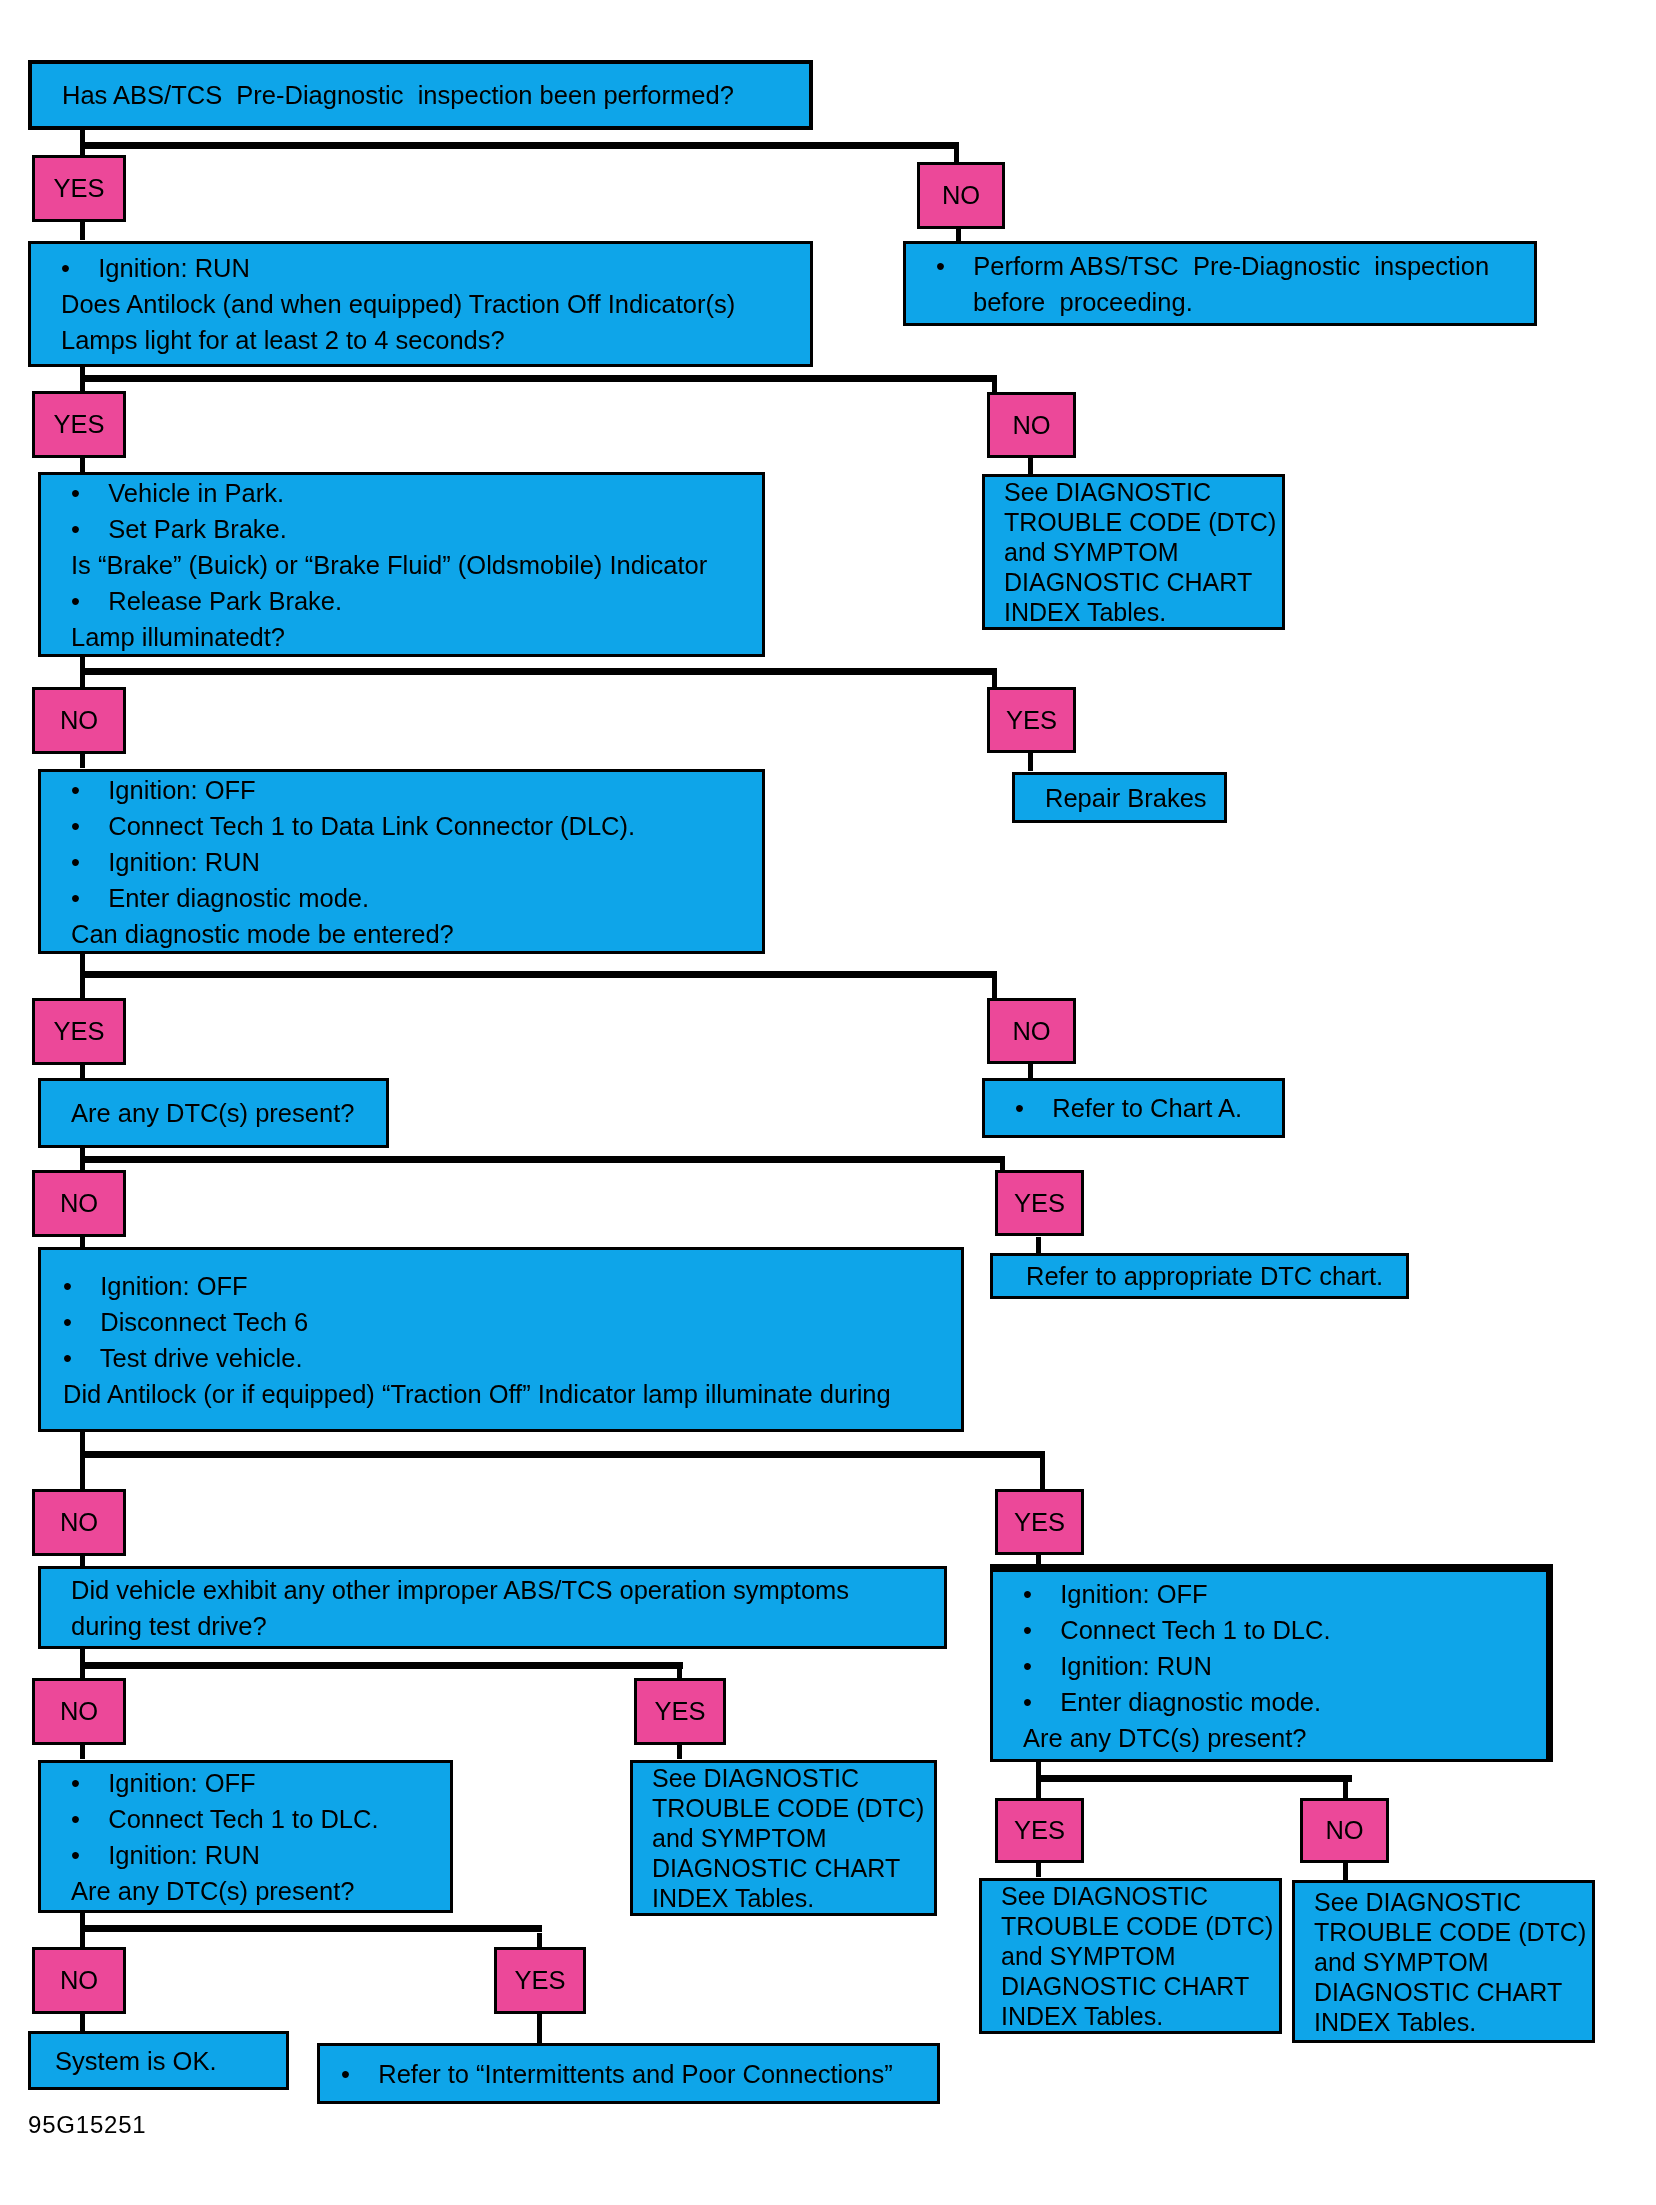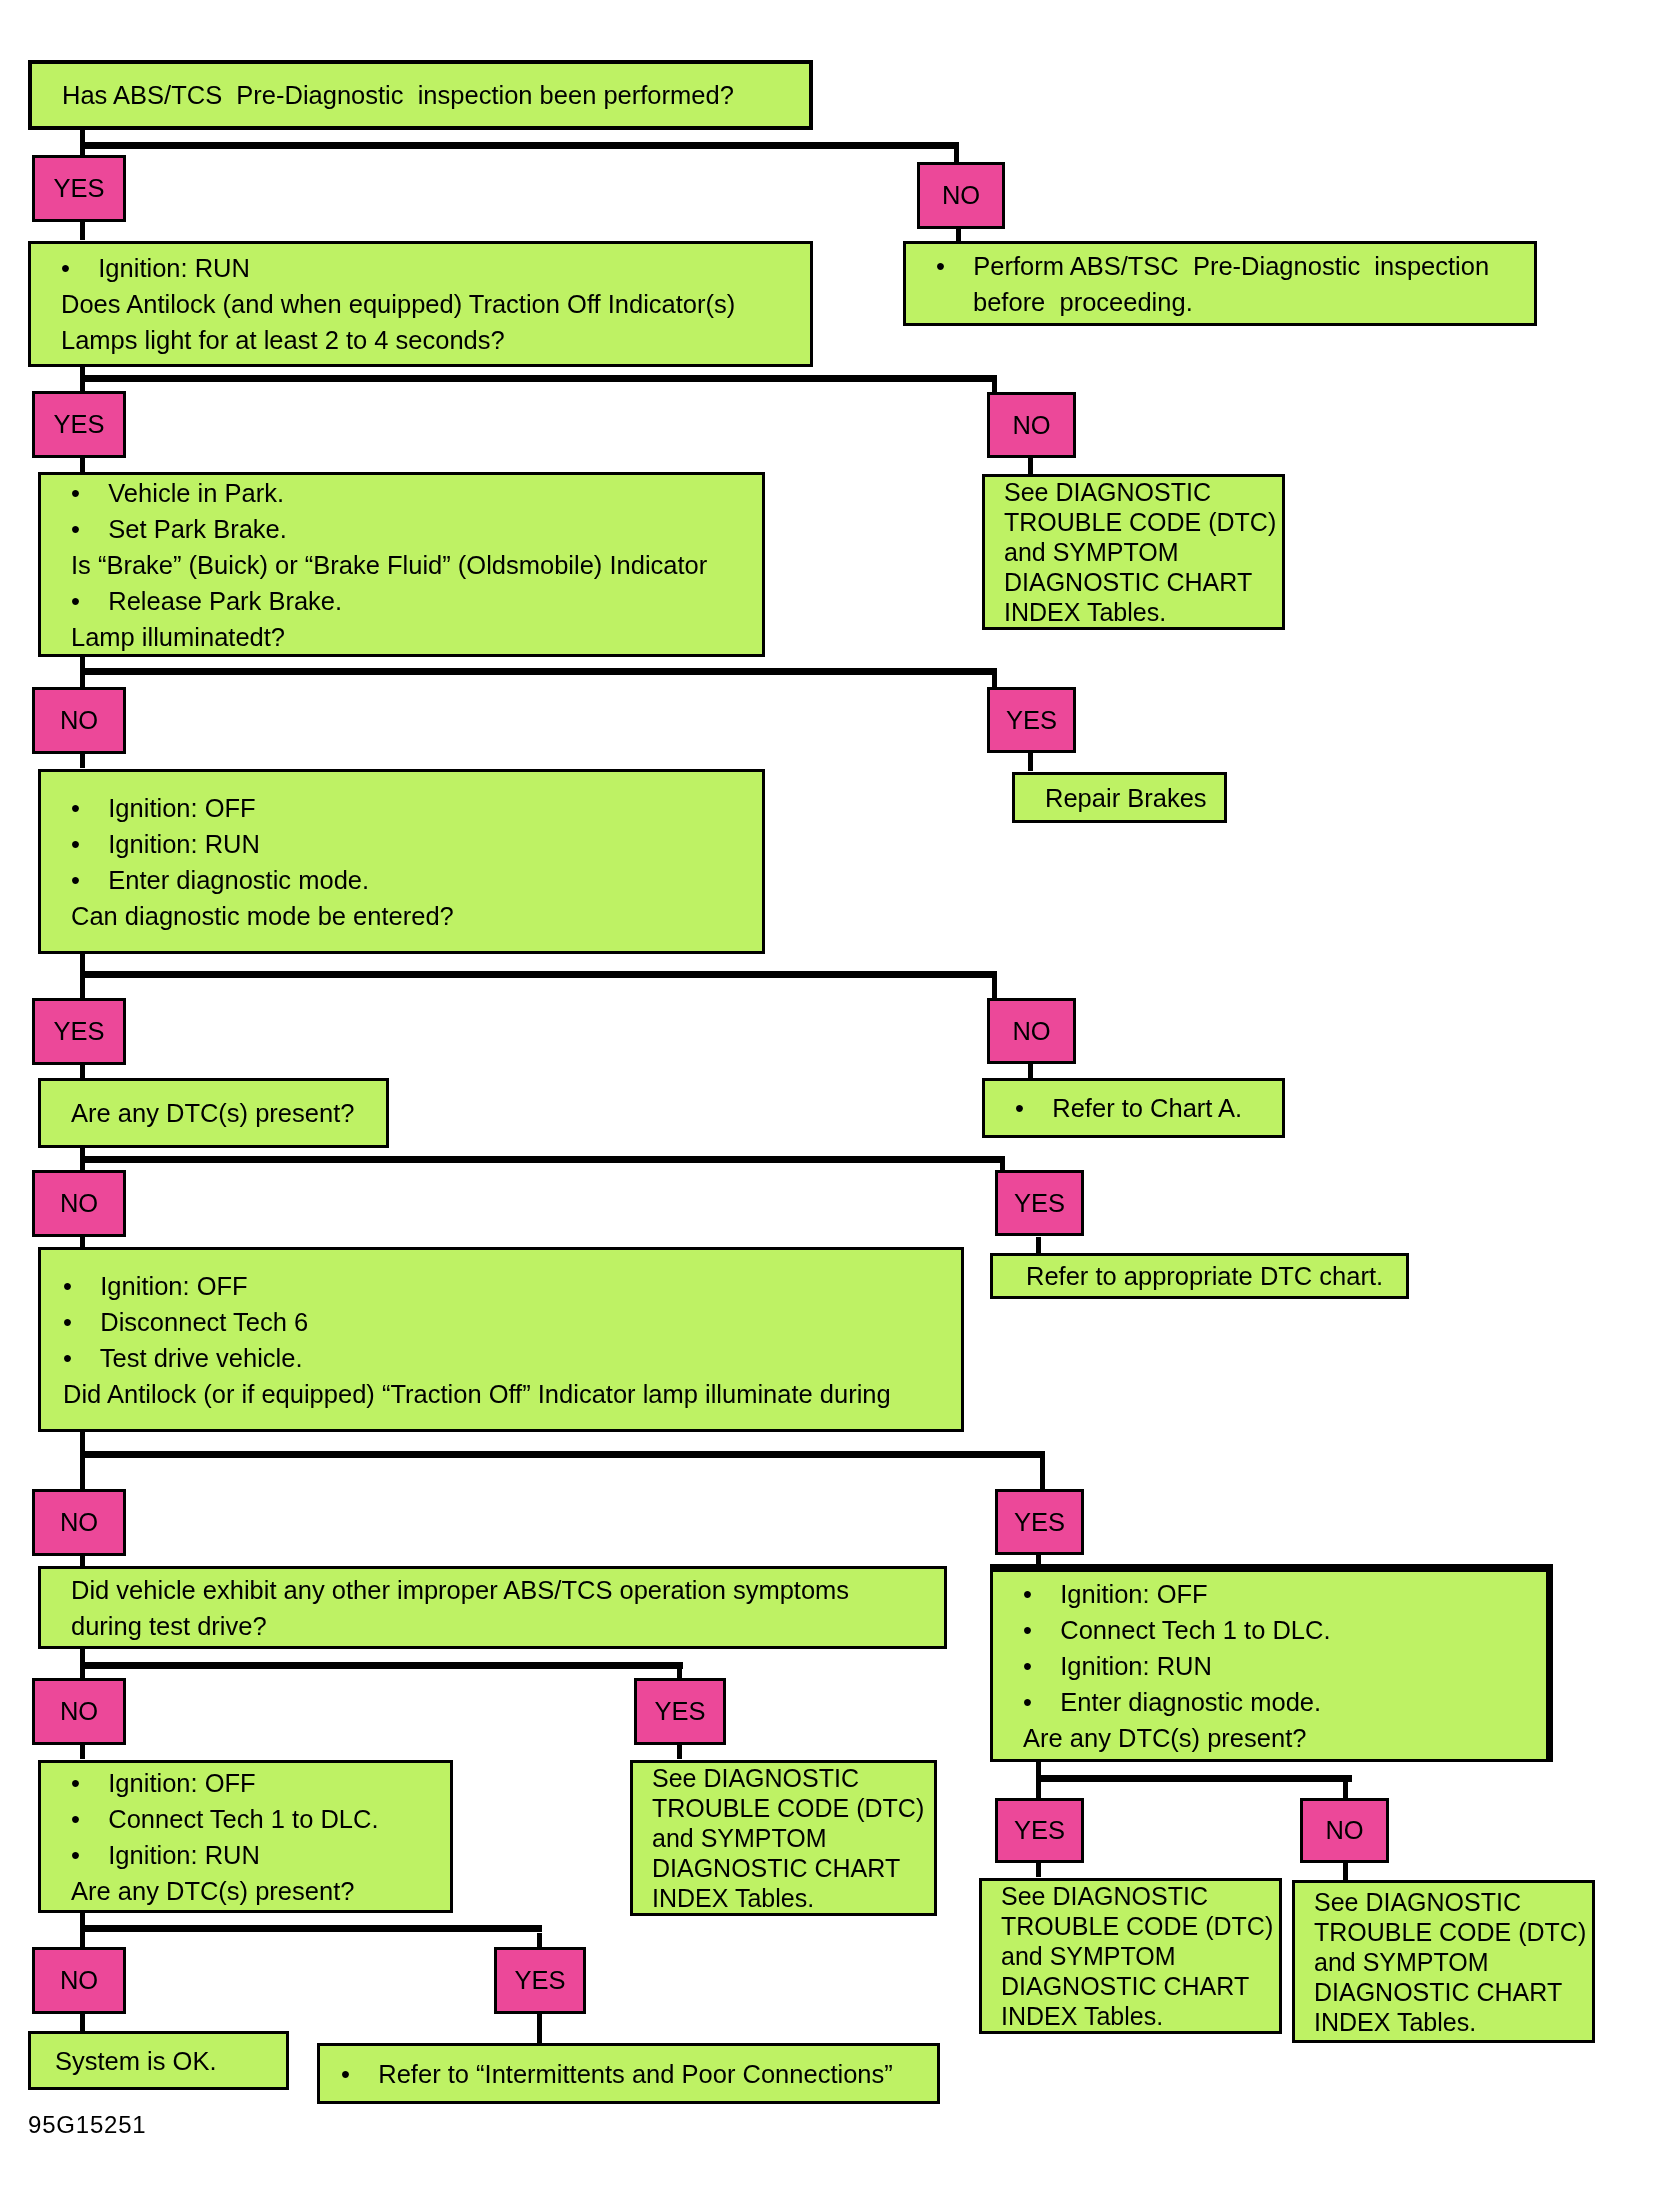--- a/index.html
+++ b/index.html
@@ -1,17 +1,17 @@
 <!DOCTYPE html>
 <html style="font-size:12.8px"><head>
 <meta charset="utf-8">
 <style>
   html,body{margin:0;padding:0;background:#fff}
   body{width:1657px;height:2205px;position:relative;font-family:"Liberation Sans",sans-serif;color:#000}
-  .box{position:absolute;border:3.2px solid #000;box-sizing:border-box;background:#bef264;
+  .box{position:absolute;border:3.2px solid #000;box-sizing:border-box;background:#0ea5e9;
        display:flex;flex-direction:column;justify-content:center;
        padding-left:30px;padding-right:4.8px;overflow:hidden}
   .line{white-space:pre;font-size:25.5px;line-height:36px}
   .small .line{font-size:25px;line-height:30px}
   .small{padding-left:19px}
   .cont{padding-left:37px}
   .thickborder{border-width:4px}
   .shadow{border-top-width:8px;border-right-width:7.2px}
   .tag{position:absolute;border:3.2px solid #000;box-sizing:border-box;background:#ec4899;
        display:flex;align-items:center;justify-content:center;font-size:25.5px;overflow:hidden}
@@ -102,20 +102,21 @@
   <div class="line">and SYMPTOM</div>
   <div class="line">DIAGNOSTIC CHART</div>
   <div class="line">INDEX Tables.</div>
 </div>
 
 <div class="tag" style="left:32px;top:687px;width:94px;height:67px">NO</div>
 <div class="tag" style="left:987px;top:687px;width:89px;height:66px">YES</div>
 
 <div class="box" style="left:38px;top:769px;width:727px;height:185px">
   <div class="line">•    Ignition: OFF</div>
+  <div class="line">•    Connect Tech 1 to Data Link Connector (DLC).</div>
   <div class="line">•    Ignition: RUN</div>
   <div class="line">•    Enter diagnostic mode.</div>
   <div class="line">Can diagnostic mode be entered?</div>
 </div>
 
 <div class="box" style="left:1012px;top:772px;width:215px;height:51px">
   <div class="line">Repair Brakes</div>
 </div>
 
 <div class="tag" style="left:32px;top:998px;width:94px;height:67px">YES</div>

